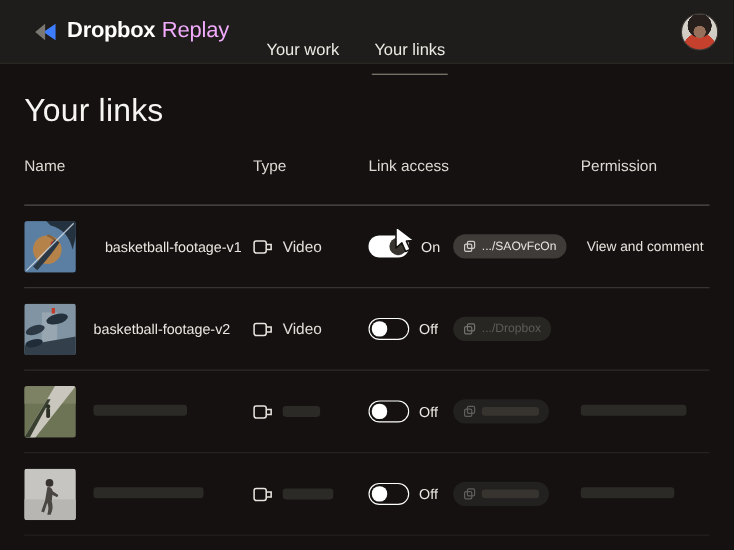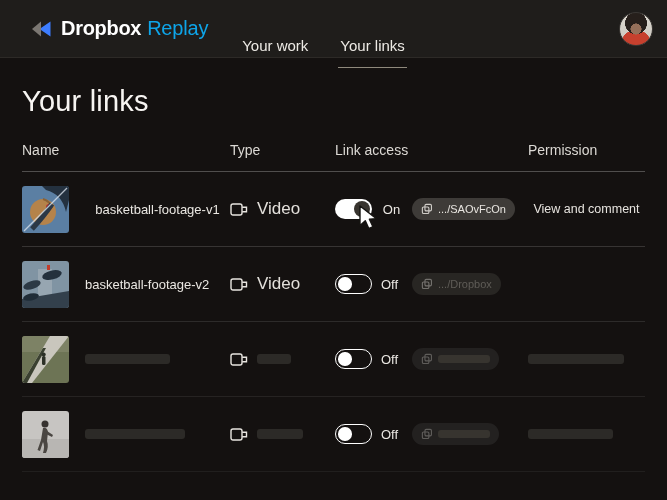--- a/index.html
+++ b/index.html
@@ -16,21 +16,21 @@
   .topbar {
     height:58px;
     background:#1f1d1b;
     border-bottom:1px solid #2d2a27;
     display:flex;
     align-items:center;
     padding:0 14px 0 30px;
   }
   .logo { display:flex; align-items:center; gap:8px; }
   .logo-brand { font-size:20px; font-weight:700; color:#ffffff; letter-spacing:-0.3px; }
-  .logo-product { font-size:20px; font-weight:500; color:#0ea5e9; letter-spacing:-0.2px;text-align:right; }
+  .logo-product { font-size:20px; font-weight:500; color:#f0abfc; letter-spacing:-0.2px;text-align:right; }
   .nav { display:flex; gap:28px; margin-left:32px; height:58px; align-items:flex-end; }
   .tab { font-size:15px; color:#edeae5; position:relative; padding:4px 2px; cursor:default; }
   .tab.active::after {
     content:""; position:absolute; left:0; right:0; bottom:-10px;
     height:1px; background:#8f897c;
   }
   .avatar {
     margin-left:auto;
     width:34px; height:34px; border-radius:50%;
     background:
@@ -42,40 +42,40 @@
   }
 
   
   .main { padding:0 22px; }
   .page-title { font-size:29px; font-weight:400; color:#f7f5f2; margin-top:27px; letter-spacing:0.2px; }
 
   .thead {
     display:grid;
     grid-template-columns:208px 105px 193px 1fr;
     margin-top:24px;
-    padding-bottom:13px;
+    padding-bottom:28px;
     border-bottom:1px solid rgba(255,255,255,0.26);
     font-size:14px;
     color:#dcd9d4;
   }
 
   .row {
     display:grid;
     grid-template-columns:63px 145px 105px 193px 1fr;
     align-items:center;
     height:75px;
   }
   .row.r1 { border-bottom:1px solid rgba(255,255,255,0.15);text-align:center; }
   .row.r2 { border-bottom:1px solid rgba(255,255,255,0.11); }
   .row.r3 { border-bottom:1px solid rgba(255,255,255,0.08); }
   .row.r4 { border-bottom:1px solid rgba(255,255,255,0.06); }
 
   .thumb { width:47px; height:47px; border-radius:3px; overflow:hidden; display:block; }
   .name  { font-size:13px; color:#eae7e2; }
-  .type  { display:flex; align-items:center; gap:9px; font-size:17px; color:#e2dfda; }
+  .type  { display:flex; align-items:center; gap:9px; font-size:14px; color:#e2dfda; }
   .access{ display:flex; align-items:center; }
   .perm  { font-size:12.5px; color:#e6e3de; }
 
   
   .toggle { width:37px; height:20px; border-radius:10px; position:relative; flex:none; cursor:pointer; }
   .toggle.on  { background:#ffffff; }
   .toggle.on  .knob { position:absolute; right:2px; top:2px; width:16px; height:16px; border-radius:50%; background:#38342f; }
   .toggle.off { background:transparent; border:1.5px solid #ffffff; }
   .toggle.off .knob { position:absolute; left:2px; top:2px; width:13.5px; height:13.5px; border-radius:50%; background:#ffffff; }
   .toggle-label { margin-left:9px; font-size:13px; color:#eae7e2; width:21px; }

